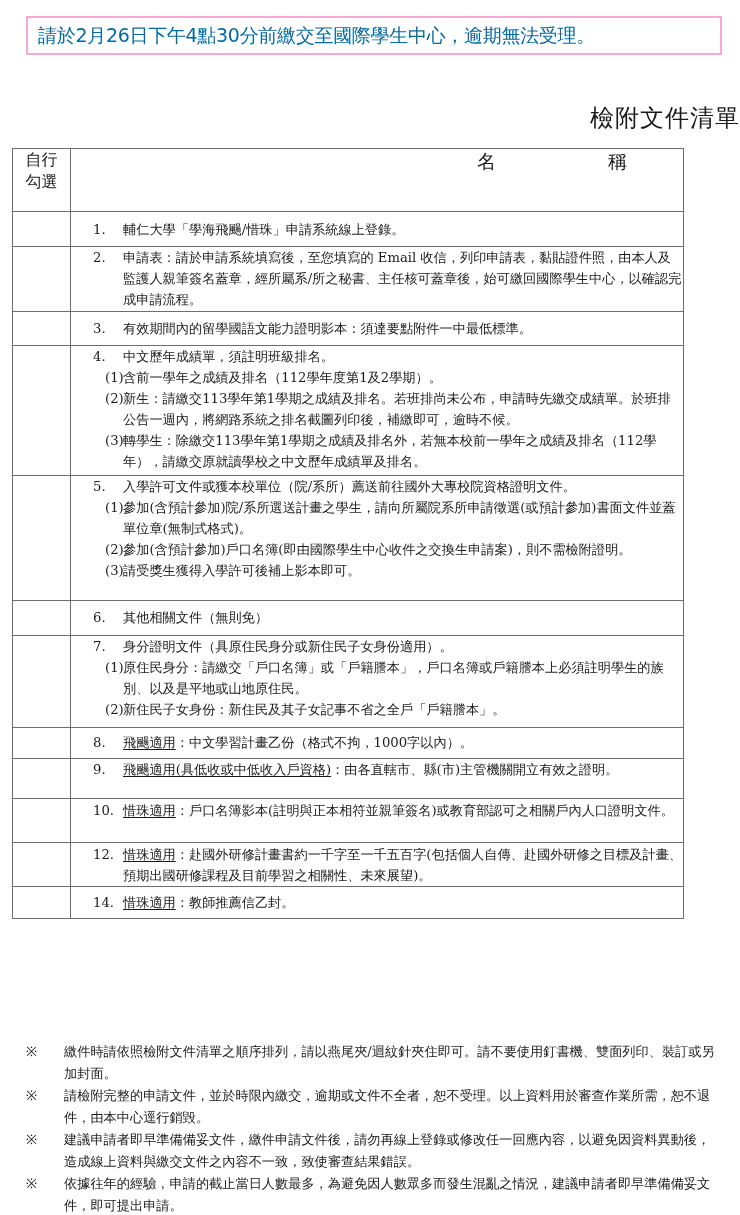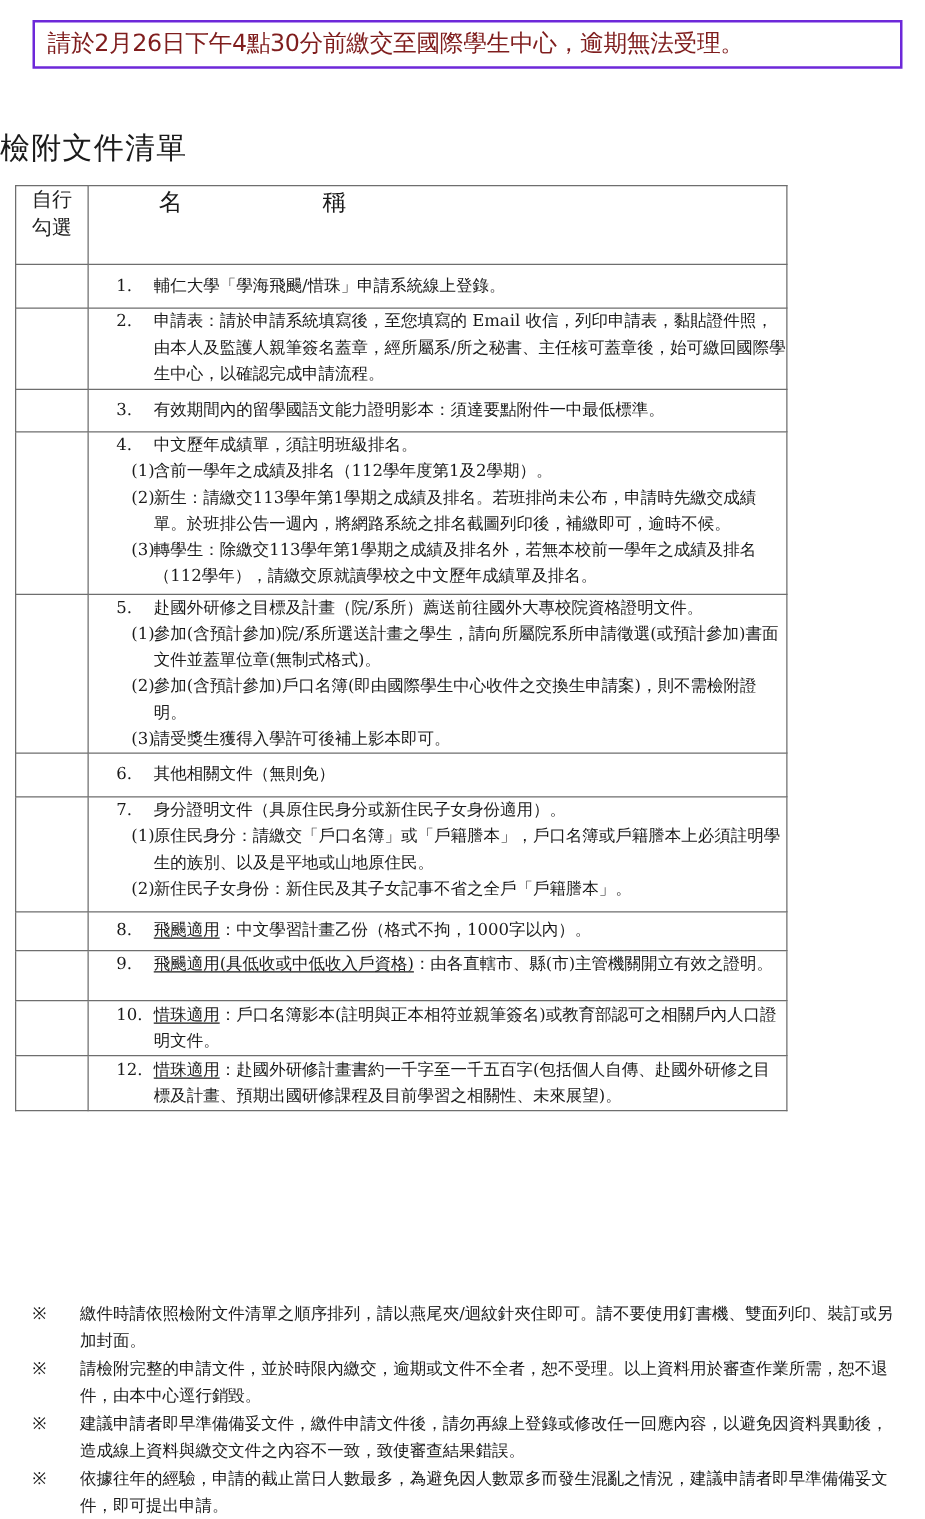--- a/index.html
+++ b/index.html
@@ -1,31 +1,31 @@
 <!DOCTYPE html>
 <html><head>
 <meta charset="utf-8">
 <style>
   html, body { margin:0; padding:0; background:#ffffff; }
   body { width:740px; height:1215px; position:relative; overflow:hidden;
          font-family:"DejaVu Serif", "Liberation Serif", serif; color:#1a1a1a; }
   .notice { position:absolute; left:26px; top:16px; width:696px; height:39px;
-            border:2px solid #6d28d9; box-sizing:border-box; color:#7f1d1d;
+            border:2px solid #f9a8d4; box-sizing:border-box; color:#0369a1;
             font-family:"DejaVu Sans", sans-serif; font-size:19px; line-height:35px;
             padding-left:10px; white-space:nowrap; letter-spacing:-0.3px; }
-  .title { position:absolute; left:0; width:740px; top:102px; text-align:left;
+  .title { position:absolute; left:0; width:740px; top:102px; text-align:right;
            font-family:"DejaVu Sans", sans-serif; font-size:24px; letter-spacing:1px; }
-  table.list { position:absolute; left:12px; top:148px; width:618px;
+  table.list { position:absolute; left:12px; top:148px; width:672px;
                border-collapse:collapse; table-layout:fixed; }
   table.list td, table.list th { border:1px solid #6e6e6e; padding:0; vertical-align:top; }
   col.c1 { width:58px; }
   th.h1 { height:62px; font-weight:normal; font-family:"DejaVu Sans", sans-serif;
           font-size:16px; line-height:22px; text-align:center; vertical-align:middle; color:#222; }
   th.h2 { font-weight:normal; font-family:"DejaVu Sans", sans-serif; font-size:19px;
-          text-align:left; vertical-align:middle; word-spacing:0;margin-top:15px; }
+          text-align:right; vertical-align:middle; word-spacing:0;margin-top:15px; }
   th.h2 span { display:inline-block; margin:0 56px; }
   td.chk { background:#fff; }
   td.body { font-size:13.2px; line-height:21px; padding:3px 6px 4px 0; }
   .item { position:relative; padding-left:52px; }
   .num { position:absolute; left:22px; top:0; font-family:"DejaVu Serif", serif; }
   .sub { position:relative; padding-left:52px; }
   .sub .sn { position:absolute; left:34px; top:0; }
   .flat { padding-left:52px; }
   u.hl { text-decoration:underline; text-underline-offset:2px; }
   .notes { position:absolute; left:22px; top:1041px; width:700px;
@@ -85,21 +85,21 @@
       <div class="item"><span class="num">4.</span><span>中文歷年成績單，須註明班級排名。</span></div>
       <div class="sub"><span class="sn">(1)</span><span>含前一學年之成績及排名（112學年度第1及2學期）。</span></div>
       <div class="sub"><span class="sn">(2)</span><span>新生：請繳交113學年第1學期之成績及排名。若班排尚未公布，申請時先繳交成績單。於班排公告一週內，將網路系統之排名截圖列印後，補繳即可，逾時不候。</span></div>
       <div class="sub"><span class="sn">(3)</span><span>轉學生：除繳交113學年第1學期之成績及排名外，若無本校前一學年之成績及排名（112學年），請繳交原就讀學校之中文歷年成績單及排名。</span></div>
     </td>
   </tr>
 
   <tr style="height:125px">
     <td class="chk"></td>
     <td class="body">
-      <div class="item"><span class="num">5.</span><span>赴國外研修之目標及計畫（院/系所）薦送前往國外大專校院資格證明文件。</span></div>
+      <div class="item"><span class="num">5.</span><span>入學許可文件或獲本校單位（院/系所）薦送前往國外大專校院資格證明文件。</span></div>
       <div class="sub"><span class="sn">(1)</span><span>參加(含預計參加)院/系所選送計畫之學生，請向所屬院系所申請徵選(或預計參加)書面文件並蓋單位章(無制式格式)。</span></div>
       <div class="sub"><span class="sn">(2)</span><span>參加(含預計參加)戶口名簿(即由國際學生中心收件之交換生申請案)，則不需檢附證明。</span></div>
       <div class="sub"><span class="sn">(3)</span><span>請受獎生獲得入學許可後補上影本即可。</span></div>
     </td>
   </tr>
 
   <tr style="height:35px">
     <td class="chk"></td>
     <td class="body" style="padding-top:6px">
       <div class="item"><span class="num">6.</span><span>其他相關文件（無則免）</span></div>
@@ -138,20 +138,26 @@
 
 
   <tr style="height:43px">
     <td class="chk"></td>
     <td class="body" style="padding-top:1px">
       <div class="item"><span class="num">12.</span><u class="hl">惜珠適用</u><span>：赴國外研修計畫書約一千字至一千五百字(包括個人自傳、赴國外研修之目標及計畫、預期出國研修課程及目前學習之相關性、未來展望)。</span></div>
     </td>
   </tr>
 
 
+  <tr style="height:32px">
+    <td class="chk"></td>
+    <td class="body" style="padding-top:5px">
+      <div class="item"><span class="num">14.</span><u class="hl">惜珠適用</u><span>：教師推薦信乙封。</span></div>
+    </td>
+  </tr>
 </tbody>
   </table>
 
 <div class="notes">
   <div class="note"><span class="mk">※</span><span>繳件時請依照檢附文件清單之順序排列，請以燕尾夾/迴紋針夾住即可。請不要使用釘書機、雙面列印、裝訂或另加封面。</span></div>
   <div class="note"><span class="mk">※</span><span>請檢附完整的申請文件，並於時限內繳交，逾期或文件不全者，恕不受理。以上資料用於審查作業所需，恕不退件，由本中心逕行銷毀。</span></div>
   <div class="note"><span class="mk">※</span><span>建議申請者即早準備備妥文件，繳件申請文件後，請勿再線上登錄或修改任一回應內容，以避免因資料異動後，造成線上資料與繳交文件之內容不一致，致使審查結果錯誤。</span></div>
   <div class="note"><span class="mk">※</span><span>依據往年的經驗，申請的截止當日人數最多，為避免因人數眾多而發生混亂之情況，建議申請者即早準備備妥文件，即可提出申請。</span></div>
 </div>
 

